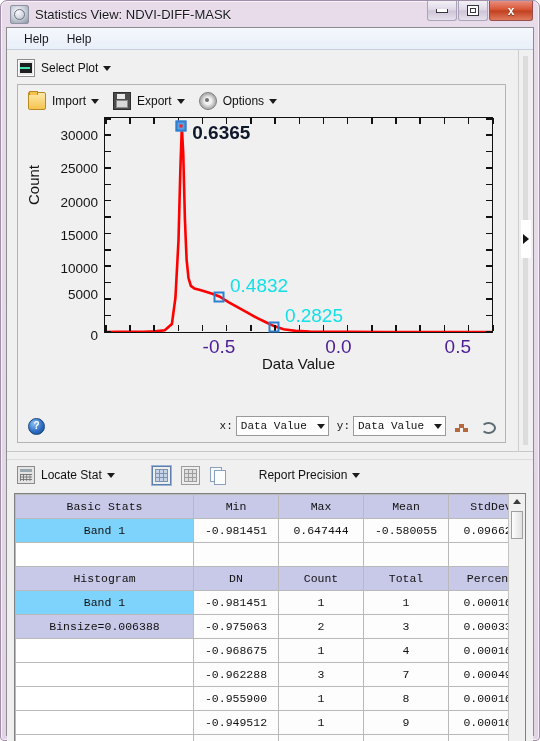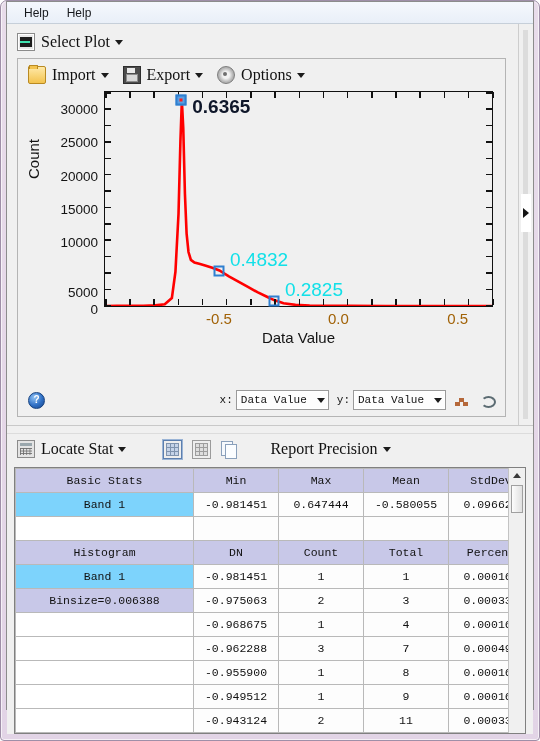--- a/index.html
+++ b/index.html
@@ -69,22 +69,22 @@
     height:21px;flex:0 0 21px;
     background:linear-gradient(180deg,#f5f8fd 0%,#e9eff8 100%);
     border-bottom:1px solid #c6cfd9;
     display:flex;align-items:center;padding-left:8px;
   }
   .menu-item{font-size:12px;color:#16181c;padding:2px 9px;}
   
   .top-pane{flex:0 0 401px;position:relative;background:#f0f0f0;display:flex;}
   .top-main{flex:1 1 auto;position:relative;padding:6px 0 0 10px;}
   .tb-row{display:flex;align-items:center;height:24px;}
-  .tbtn{display:flex;align-items:center;font-family:Liberation Serif, serif;
-    font-size:16px;color:#111;margin-right:14px;white-space:nowrap;}
+  .tbtn{display:flex;align-items:center;font-family:Liberation Sans, sans-serif;
+    font-size:12px;color:#111;margin-right:14px;white-space:nowrap;}
   .tbtn .lbl{margin:0 3px;}
   .caret{
     width:0;height:0;border-left:4px solid transparent;border-right:4px solid transparent;
     border-top:5px solid #1b1b1b;margin-left:2px;
   }
   .ico{width:16px;height:16px;flex:0 0 16px;margin-right:3px;position:relative;}
   .ico-plot{
     border:1px solid #8b8b8b;background:#e9e9e9;
     box-shadow:inset 0 0 0 1px #fff;
   }
@@ -142,21 +142,21 @@
     position:absolute;right:0;font-size:13.5px;color:#131313;
     transform:translateY(-50%);white-space:nowrap;
   }
   .frame{
     position:absolute;left:78px;top:0;right:4px;height:216px;
     border:1.5px solid #111;background:#f0f0f0;box-sizing:border-box;
   }
   .tickmark{position:absolute;background:#111;}
   .xticks{position:absolute;left:78px;right:4px;top:219px;height:20px;}
   .xtick{
-    position:absolute;font-size:15px;color:#a16207;
+    position:absolute;font-size:19px;color:#4c1d95;
     transform:translateX(-50%);white-space:nowrap;text-align:center;
   }
   .xlabel{
     position:absolute;left:78px;right:4px;top:238px;
     text-align:center;font-size:15px;color:#131313;
   }
   .marker-sq{
     position:absolute;width:11px;height:11px;box-sizing:border-box;
     border:2px solid #2f7fd0;background:#5d9fe0;
     transform:translate(-50%,-50%);
@@ -298,20 +298,35 @@
   .vs-thumb{
     position:absolute;left:2px;right:2px;top:17px;height:26px;
     background:linear-gradient(90deg,#fdfdfd,#e0e0e0);border:1px solid #a0a0a0;
   }
 </style>
 </head>
 <body>
 
 <div class="window">
 
+  <div class="titlebar">
+    <div class="win-icon"></div>
+    <div class="title-text">Statistics View: NDVI-DIFF-MASK</div>
+    <div class="win-btns">
+      <div class="wb">
+          <span class="gl-min"></span>
+        </div>
+      <div class="wb">
+          <span class="gl-max"></span>
+        </div>
+      <div class="wb close">
+          <span class="g">x</span>
+        </div>
+    </div>
+  </div>
 
   <div class="client">
 
     <div class="menubar">
       <div class="menu-item">Help</div>
       <div class="menu-item">Help</div>
     </div>
 
     <div class="top-pane">
       <div class="top-main">
@@ -342,21 +357,21 @@
               <span class="lbl">Options</span>
               <span class="caret"></span>
             </div>
           </div>
 
 
           <div class="chart-area">
             <div class="ylabel">Count</div>
             <div class="yticks">
                 <div class="ytick" style="top: 217.5px;">0</div>
-                <div class="ytick" style="top: 201px;">5000</div>
+                <div class="ytick" style="top: 177px;">5000</div>
                 <div class="ytick" style="top: 151.038px;">10000</div>
                 <div class="ytick" style="top: 117.808px;">15000</div>
                 <div class="ytick" style="top: 84.5769px;">20000</div>
                 <div class="ytick" style="top: 51.3462px;">25000</div>
                 <div class="ytick" style="top: 18.1154px;">30000</div>
               </div>
             <div class="frame">
               <svg id="curve-svg" width="100%" height="100%" viewBox="0 0 400 213" preserveAspectRatio="none">
                 <path id="curve-path" fill="none" stroke="#ff0000" stroke-width="2.6" vector-effect="non-scaling-stroke" d="M0.36 212.93 L12.63 212.90 L24.91 212.87 L39.65 212.74 L51.93 212.41 L61.75 211.30 L69.11 205.14 L72.80 178.92 L75.99 121.25 L77.95 49.15 L79.43 8.52 L80.90 36.05 L82.62 101.58 L84.34 140.91 L86.30 159.26 L88.76 167.12 L92.44 169.74 L97.35 171.06 L103.49 172.69 L110.86 174.99 L118.23 177.61 L128.05 183.51 L137.87 188.75 L147.70 193.99 L157.52 199.24 L167.34 203.82 L174.71 207.10 L184.53 210.18 L196.81 211.89 L211.54 212.54 L228.73 212.80 L253.29 212.90 L290.12 212.93 L339.24 212.95 L399.89 212.96"></path>
               </svg>

